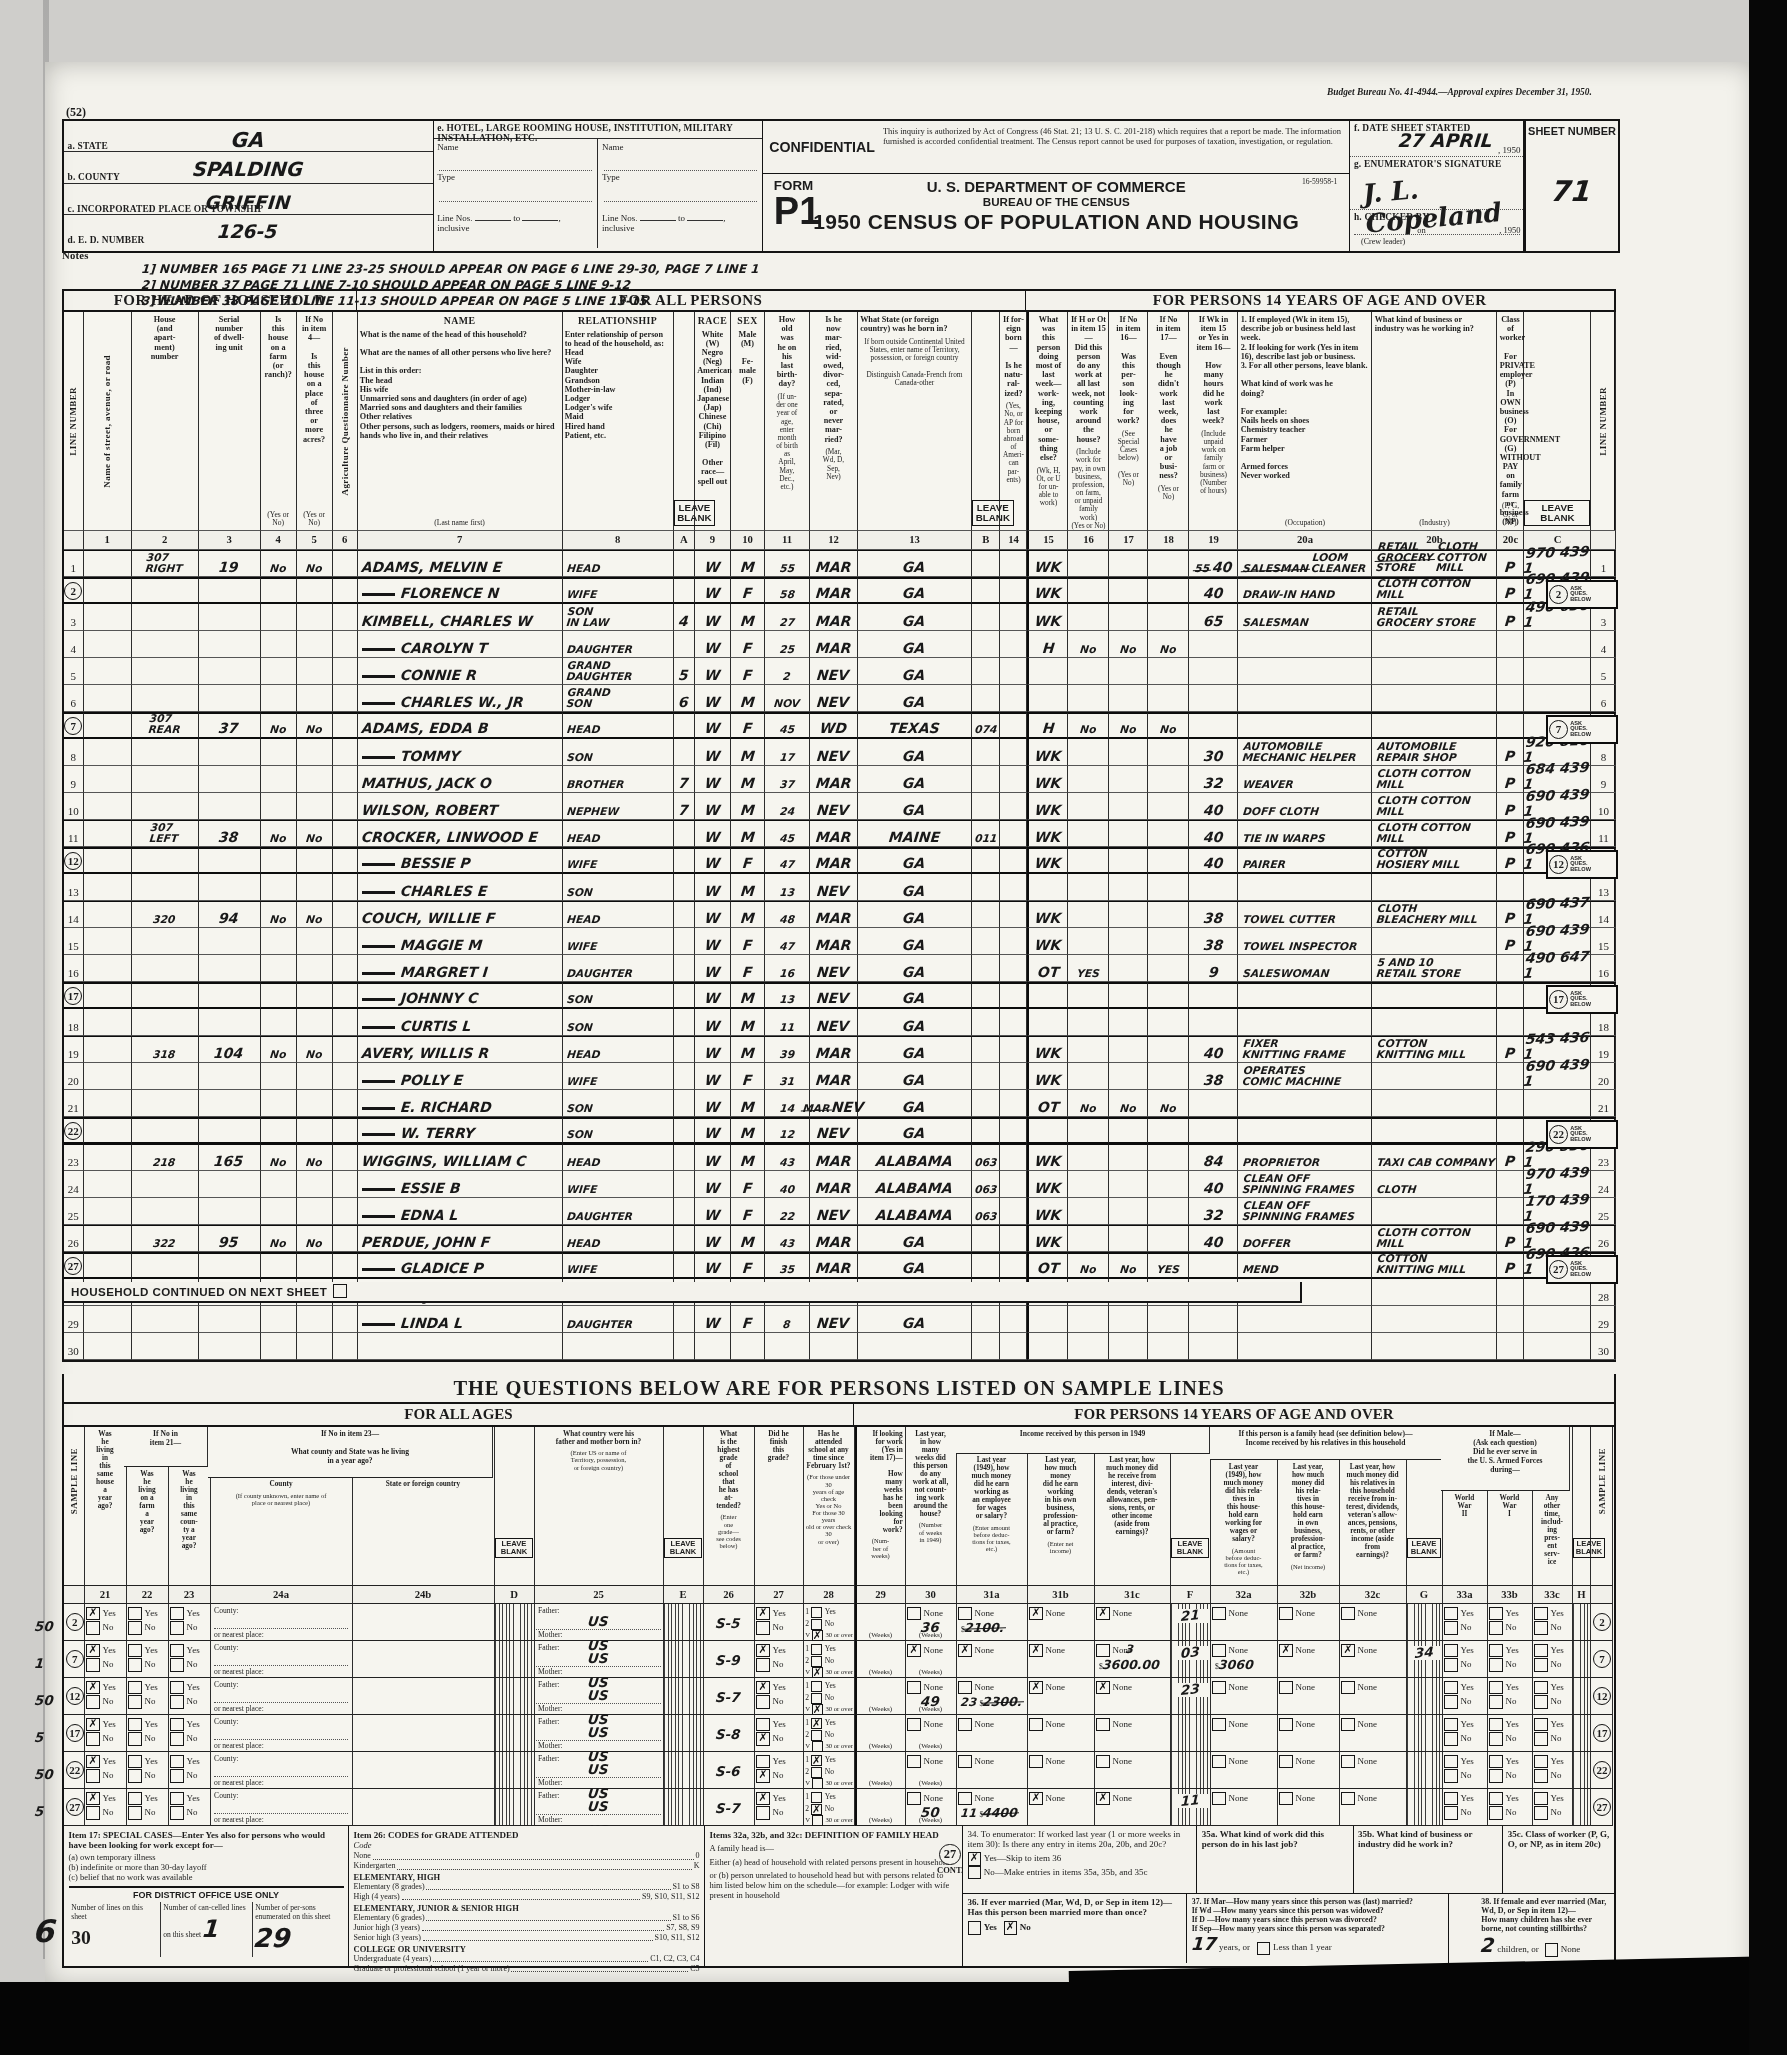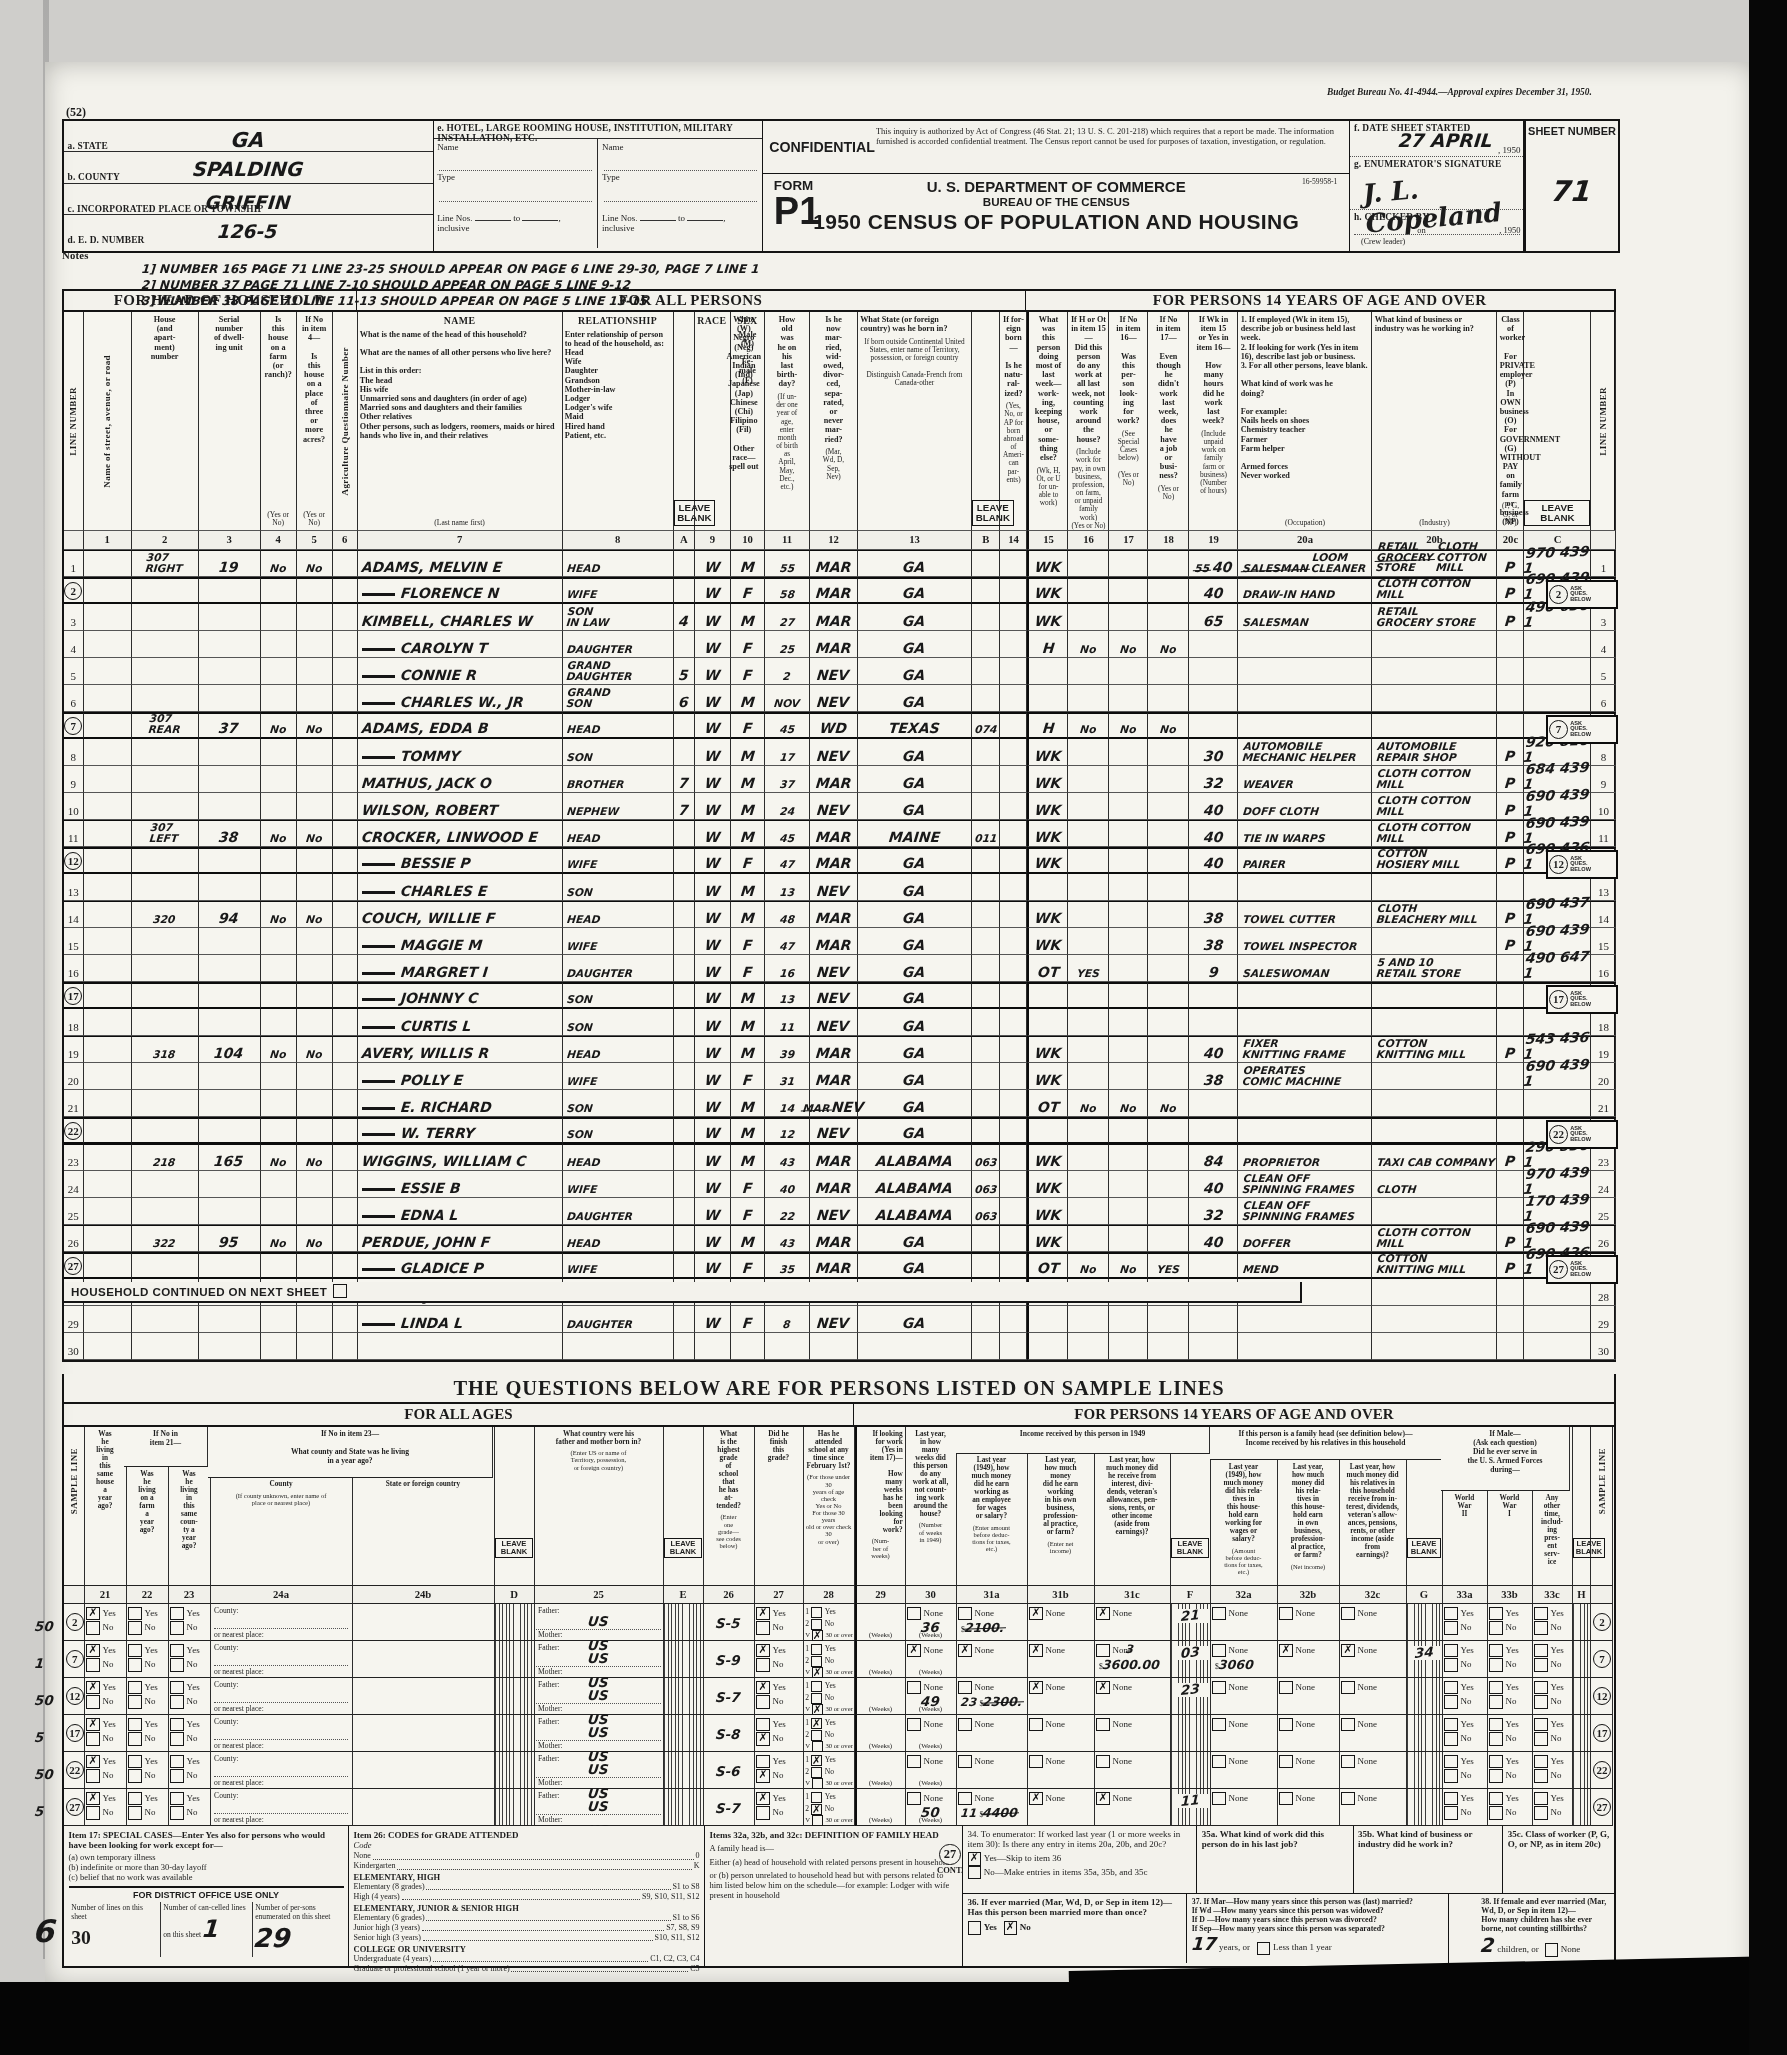--- a/index.html
+++ b/index.html
@@ -159,21 +159,21 @@
           <div>Type</div>
           <div class="dotline" style="margin-top:11.6px;"></div>
           <div style="margin-top:10.7px;"><span>Line Nos.</span>
             <span class="uline" style="width:36px;"></span> <span>to</span>
             <span class="uline" style="width:36px;"></span><span>, inclusive</span></div>
         </div>
       </div>
     </div>
     <div class="hb-col" style="width:588px;">
       <div style="display:flex;border-bottom:1.8px solid #141414;padding:4.5px 6.2px;height:53px;box-sizing:border-box;">
-        <div class="sans" style="font-weight:700;font-size:14.2px;margin-right:1px;align-self:center;">CONFIDENTIAL</div>
+        <div class="sans" style="font-weight:700;font-size:14.2px;margin-right:8px;align-self:center;">CONFIDENTIAL</div>
         <div style="font-size:8.5px;line-height:1.2;">This inquiry is authorized by Act of Congress (46 Stat. 21; 13 U. S. C. 201-218) which requires that a report be made. The information furnished is accorded confidential treatment. The Census report cannot be used for purposes of taxation, investigation, or regulation.</div>
       </div>
       <div style="position:relative;height:74px;">
         <div style="position:absolute;left:10.7px;top:3.6px;">
           <div class="sans" style="font-weight:700;font-size:13.4px;">FORM</div>
           <div class="sans" style="font-weight:700;font-size:38px;line-height:.95;">P1</div>
         </div>
         <div style="position:absolute;right:12px;top:2.7px;font-size:7.6px;">16-59958-1</div>
         <div style="text-align:center;padding-top:3.6px;">
           <div class="sans" style="font-weight:700;font-size:15px;">U. S. DEPARTMENT OF COMMERCE</div>
@@ -299,21 +299,21 @@
   Mother-in-law
   Lodger
   Lodger's wife
   Maid
   Hired hand
   Patient, etc.</div>
         </div>
         <div class="mh" style="display: flex; flex-direction: column;">
           <div style="position:absolute;bottom:4.5px;left:0;right:0;text-align:center;"><span class="lbbox">LEAVE BLANK</span></div>
         </div>
-        <div class="mh" style="display: flex; flex-direction: row;">
+        <div class="mh" style="display: flex; flex-direction: column;">
           <div class="ht">RACE</div>
           <div class="hbc">White (W)
 Negro (Neg)
 American
 Indian
 (Ind)
 Japanese
 (Jap)
 Chinese
 (Chi)

